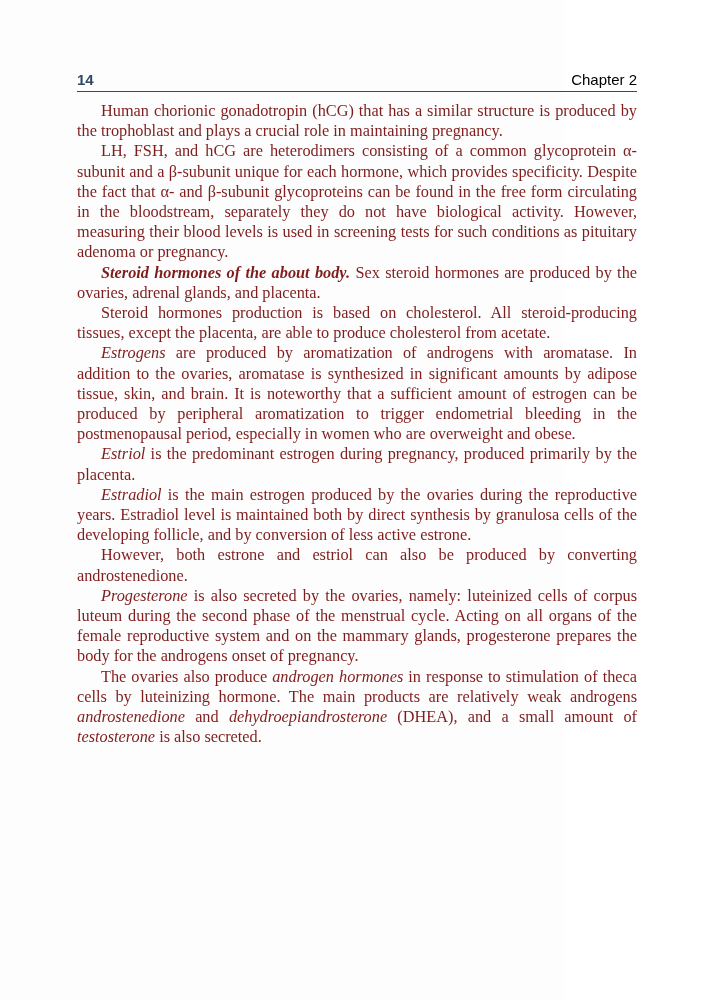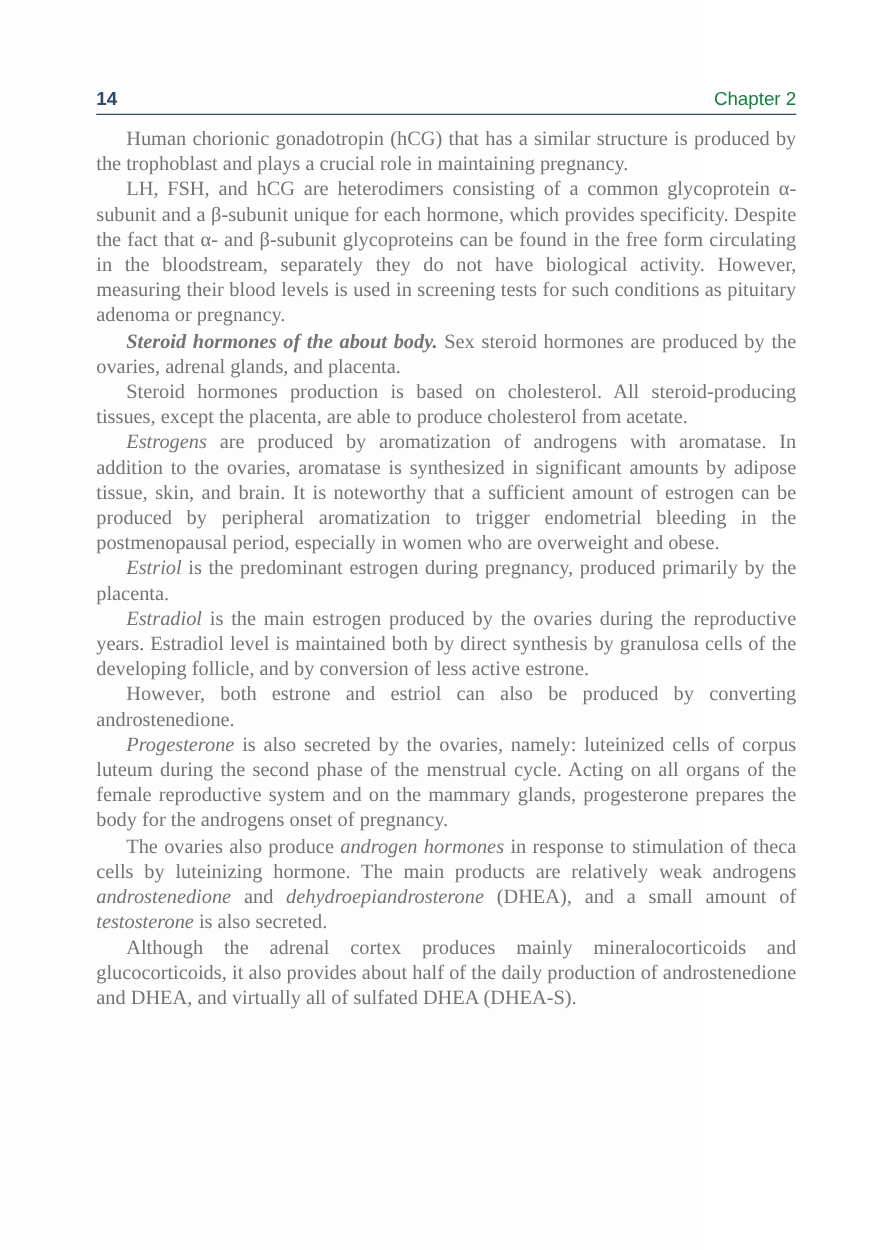--- a/index.html
+++ b/index.html
@@ -36,32 +36,32 @@
       left: 0;
       top: 2px;
       font-weight: bold;
       letter-spacing: 0px;
     }
     .chapter-label {
       position: absolute;
       right: 0;
       top: 2px;
       font-stretch: condensed;
-      color: #15803d;
+      color: #000000;
       margin-left: 13px;
     }
     .body-text {
       position: absolute;
       left: 77px;
       top: 101px;
       width: 560px;
       font-family: "Liberation Serif", "DejaVu Serif", serif;
       font-size: 16.3px;
       line-height: 20.2px;
-      color: #737373;
+      color: #7f1d1d;
       text-align: justify;
     }
     .body-text p {
       margin: 0;
       text-indent: 24px;
     }
     .bi { font-weight: bold; font-style: italic; }
     .it { font-style: italic; }
   </style>
 </head>
@@ -89,15 +89,14 @@
     <p><span class="it">Estriol</span><span> is the predominant estrogen during pregnancy, produced primarily by the placenta.</span></p>
 
     <p><span class="it">Estradiol</span><span> is the main estrogen produced by the ovaries during the reproductive years. Estradiol level is maintained both by direct synthesis by granulosa cells of the developing follicle, and by conversion of less active estrone.</span></p>
 
     <p><span>However, both estrone and estriol can also be produced by converting androstenedione.</span></p>
 
     <p><span class="it">Progesterone</span><span> is also secreted by the ovaries, namely: luteinized cells of corpus luteum during the second phase of the menstrual cycle. Acting on all organs of the female reproductive system and on the mammary glands, progesterone prepares the body for the androgens onset of pregnancy.</span></p>
 
     <p><span>The ovaries also produce </span><span class="it">androgen hormones</span><span> in response to stimulation of theca cells by luteinizing hormone. The main products are relatively weak androgens </span><span class="it">androstenedione</span><span> and </span><span class="it">dehydroepiandrosterone</span><span> (DHEA), and a small amount of </span><span class="it">testosterone</span><span> is also secreted.</span></p>
 
-    <p><span>Although the adrenal cortex produces mainly mineralocorticoids and glucocorticoids, it also provides about half of the daily production of androstenedione and DHEA, and virtually all of sulfated DHEA (DHEA-S).</span></p>
   </div>
 </div>
 
 </body></html>

